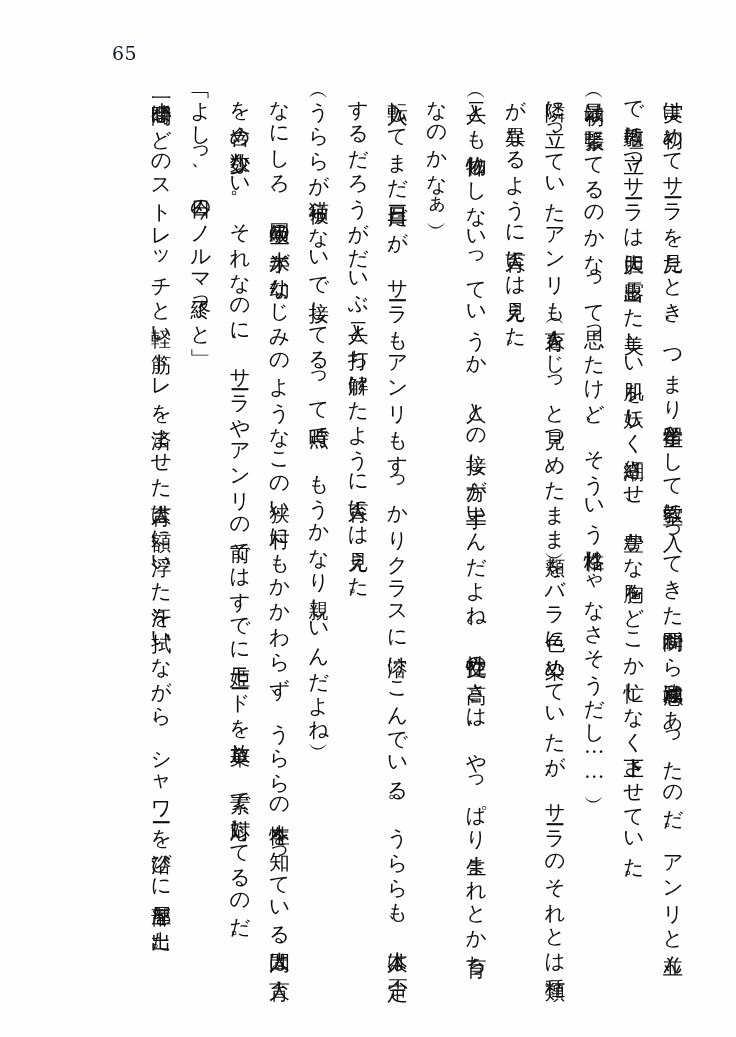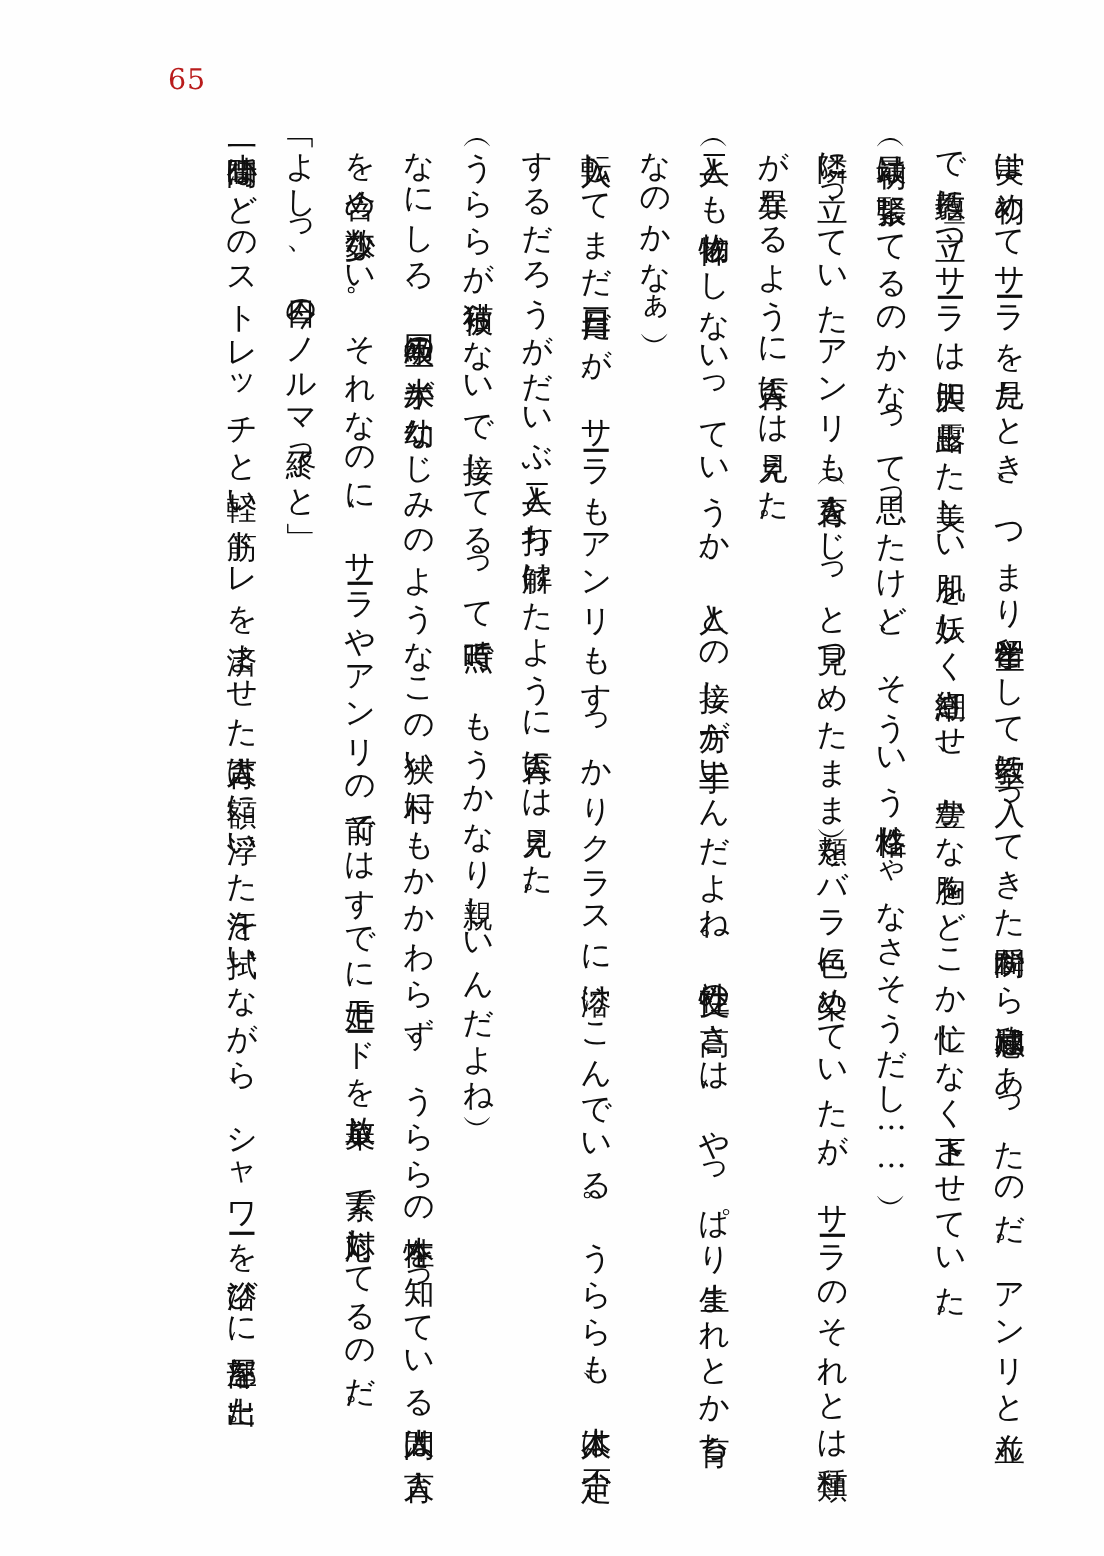--- a/index.html
+++ b/index.html
@@ -22,21 +22,21 @@
     width: 736px;
     height: 1037px;
     background: #fefefe;
   }
   .page-number {
     position: absolute;
     left: 112px;
     top: 42px;
     font-size: 19px;
     font-family: "DejaVu Serif", "Liberation Serif", serif;
-    color: #b91c1c;
+    color: #0f172a;
     letter-spacing: 0.5px;
   }
   
   .vtext {
     position: absolute;
     top: 86px;
     right: 44px;
     left: 96px;
     height: 880px;
     writing-mode: vertical-rl;

